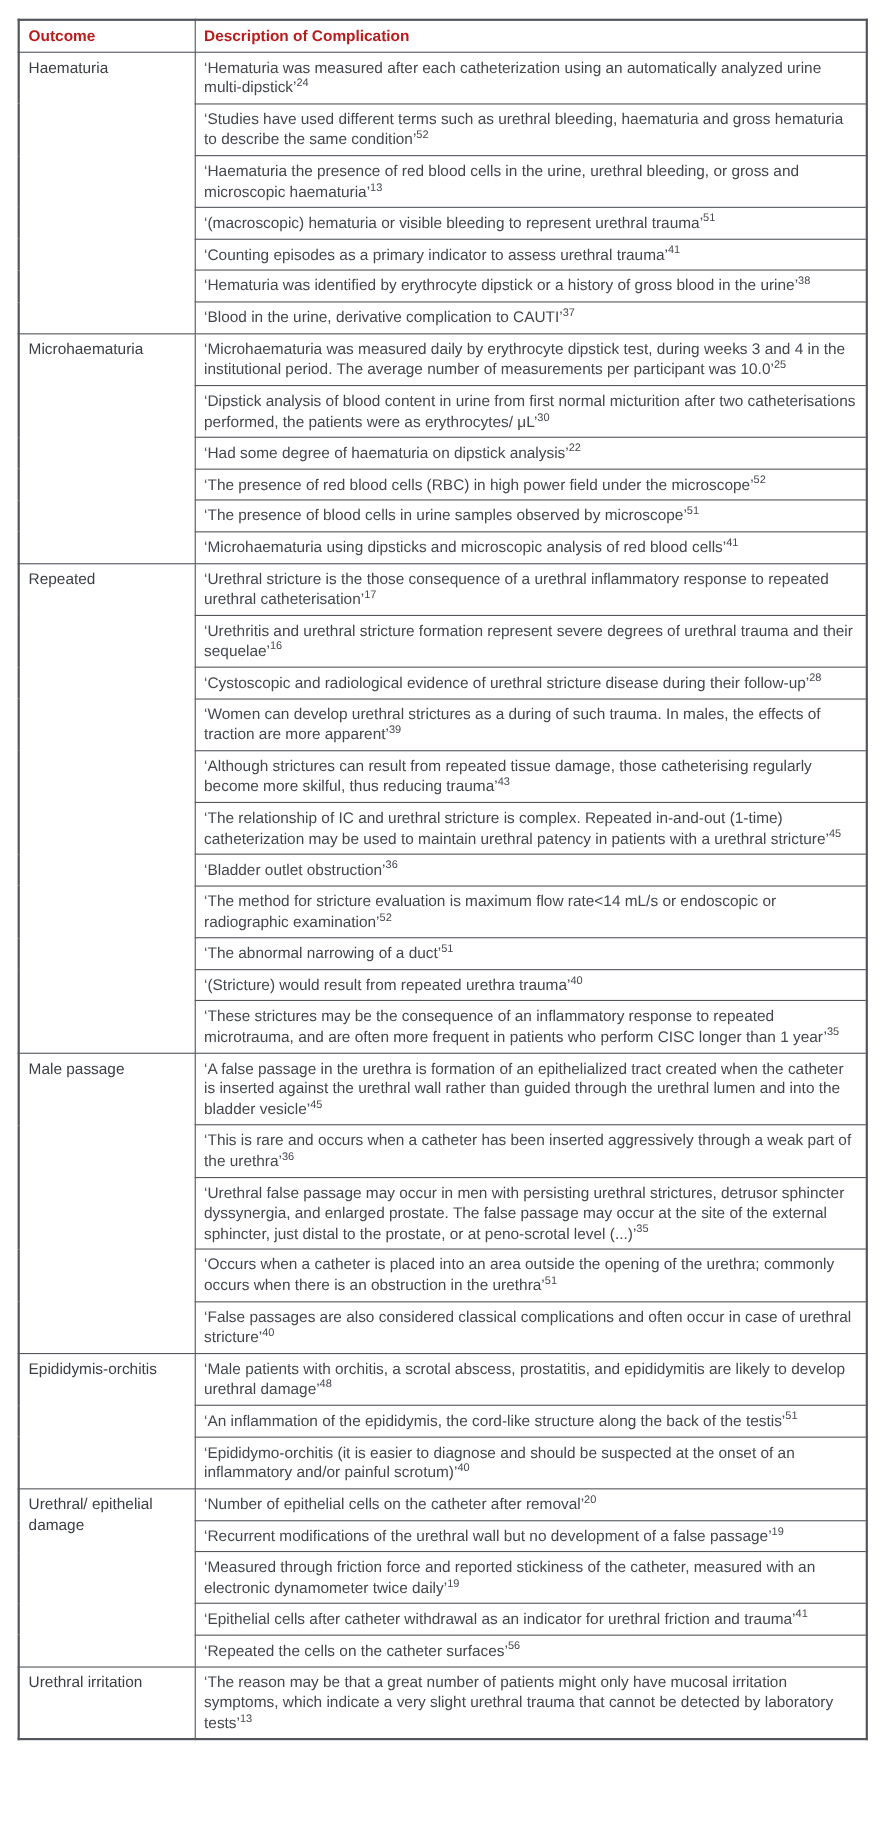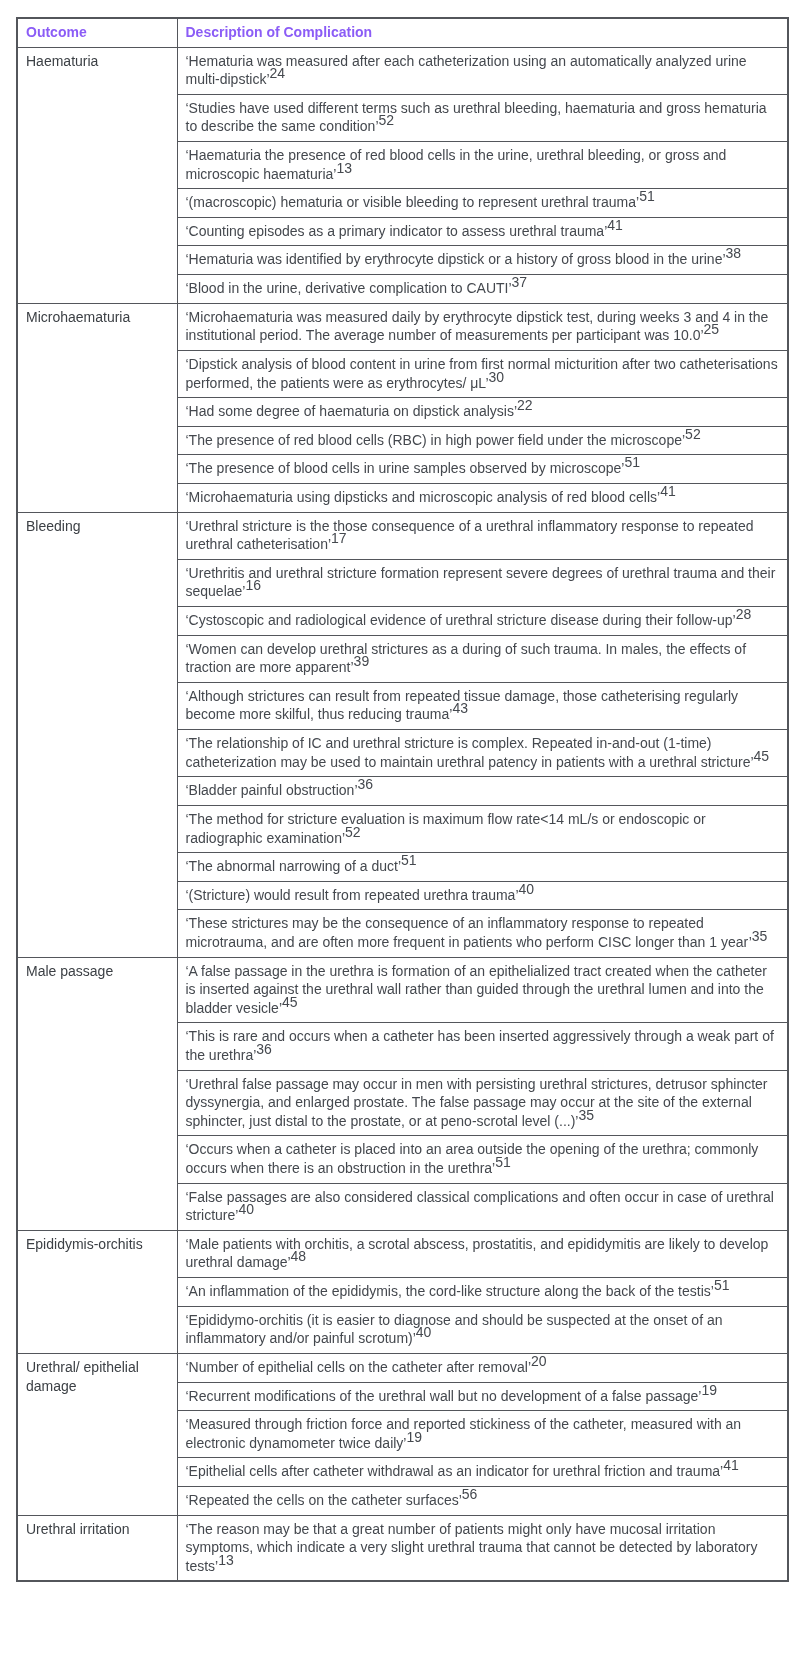--- a/index.html
+++ b/index.html
@@ -27,31 +27,31 @@
   table.complications th,
   table.complications td {
     border: 1px solid #53565b;
     padding: 4px 8px 5px 8px;
     vertical-align: top;
     text-align: left;
     word-wrap: break-word;
   }
   table.complications th {
     font-weight: 700;
-    color: #8b5cf6;
+    color: #b91c1c;
   }
   td.outcome {
     font-weight: 400;
     color: #3c4045;
   }
   td.desc {
     color: #44484e;
   }
   td.desc sup {
-    font-size: 14px;
+    font-size: 10px;
     line-height: 0;
     vertical-align: super;
   }
 </style>
 </head>
 <body>
 
 <div class="page">
   <table class="complications">
     <colgroup>
@@ -100,40 +100,40 @@
         <tr>
           <td class="desc"><span>‘The presence of red blood cells (RBC) in high power field under the microscope’</span><sup>52</sup></td>
         </tr>
         <tr>
           <td class="desc"><span>‘The presence of blood cells in urine samples observed by microscope’</span><sup>51</sup></td>
         </tr>
         <tr>
           <td class="desc"><span>‘Microhaematuria using dipsticks and microscopic analysis of red blood cells’</span><sup>41</sup></td>
         </tr>
         <tr>
-          <td class="outcome" rowspan="11">Bleeding</td>
+          <td class="outcome" rowspan="11">Repeated</td>
           <td class="desc"><span>‘Urethral stricture is the those consequence of a urethral inflammatory response to repeated urethral catheterisation’</span><sup>17</sup></td>
         </tr>
         <tr>
           <td class="desc"><span>‘Urethritis and urethral stricture formation represent severe degrees of urethral trauma and their sequelae’</span><sup>16</sup></td>
         </tr>
         <tr>
           <td class="desc"><span>‘Cystoscopic and radiological evidence of urethral stricture disease during their follow-up’</span><sup>28</sup></td>
         </tr>
         <tr>
           <td class="desc"><span>‘Women can develop urethral strictures as a during of such trauma. In males, the effects of traction are more apparent’</span><sup>39</sup></td>
         </tr>
         <tr>
           <td class="desc"><span>‘Although strictures can result from repeated tissue damage, those catheterising regularly become more skilful, thus reducing trauma’</span><sup>43</sup></td>
         </tr>
         <tr>
           <td class="desc"><span>‘The relationship of IC and urethral stricture is complex.  Repeated in-and-out (1-time) catheterization may be used to maintain urethral patency in patients with a urethral stricture’</span><sup>45</sup></td>
         </tr>
         <tr>
-          <td class="desc"><span>‘Bladder painful obstruction’</span><sup>36</sup></td>
+          <td class="desc"><span>‘Bladder outlet obstruction’</span><sup>36</sup></td>
         </tr>
         <tr>
           <td class="desc"><span>‘The method for stricture evaluation is maximum flow rate&lt;14  mL/s or endoscopic or radiographic examination’</span><sup>52</sup></td>
         </tr>
         <tr>
           <td class="desc"><span>‘The abnormal narrowing of a duct’</span><sup>51</sup></td>
         </tr>
         <tr>
           <td class="desc"><span>‘(Stricture) would result from repeated urethra trauma’</span><sup>40</sup></td>
         </tr>

